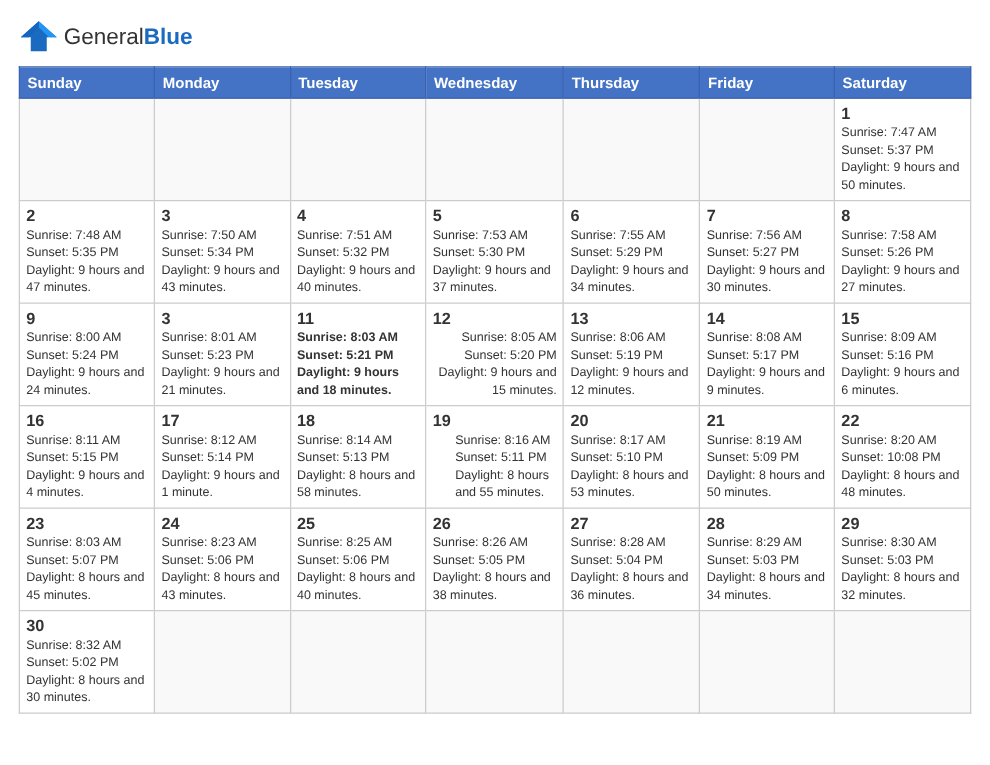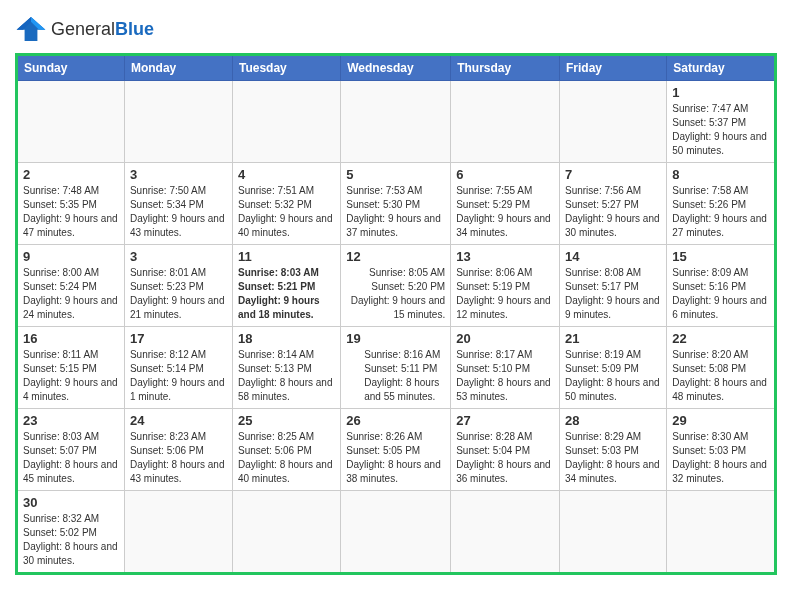--- a/index.html
+++ b/index.html
@@ -39,21 +39,21 @@
       font-weight: bold;
       color: #333;
     }
     .location {
       font-size: 14px;
       color: #555;
     }
     .calendar {
       width: 100%;
       border-collapse: collapse;
-      border: 3px solid #22c55e;
+      border: 1px solid #22c55e;
     }
     .calendar th {
       background-color: #4472C4;
       color: #fff;
       text-align: left;
       padding: 5px 6px;
       font-size: 12px;
       font-weight: bold;
       border: 1px solid #3a62b0;
     }
@@ -252,21 +252,21 @@
           </td>
           <td>
             <span class="day-number">21</span>
             <div class="day-info" style="white-space: pre-line;">Sunrise: 8:19 AM
 Sunset: 5:09 PM
 Daylight: 8 hours and 50 minutes.</div>
           </td>
           <td>
             <span class="day-number">22</span>
             <div class="day-info" style="white-space: pre-line;">Sunrise: 8:20 AM
-Sunset: 5:08 PM
+Sunset: 10:08 PM
 Daylight: 8 hours and 48 minutes.</div>
           </td>
         </tr>
         <tr>
           <td>
             <span class="day-number">23</span>
             <div class="day-info" style="white-space: pre-line;">Sunrise: 8:03 AM
 Sunset: 5:07 PM
 Daylight: 8 hours and 45 minutes.</div>
           </td>

